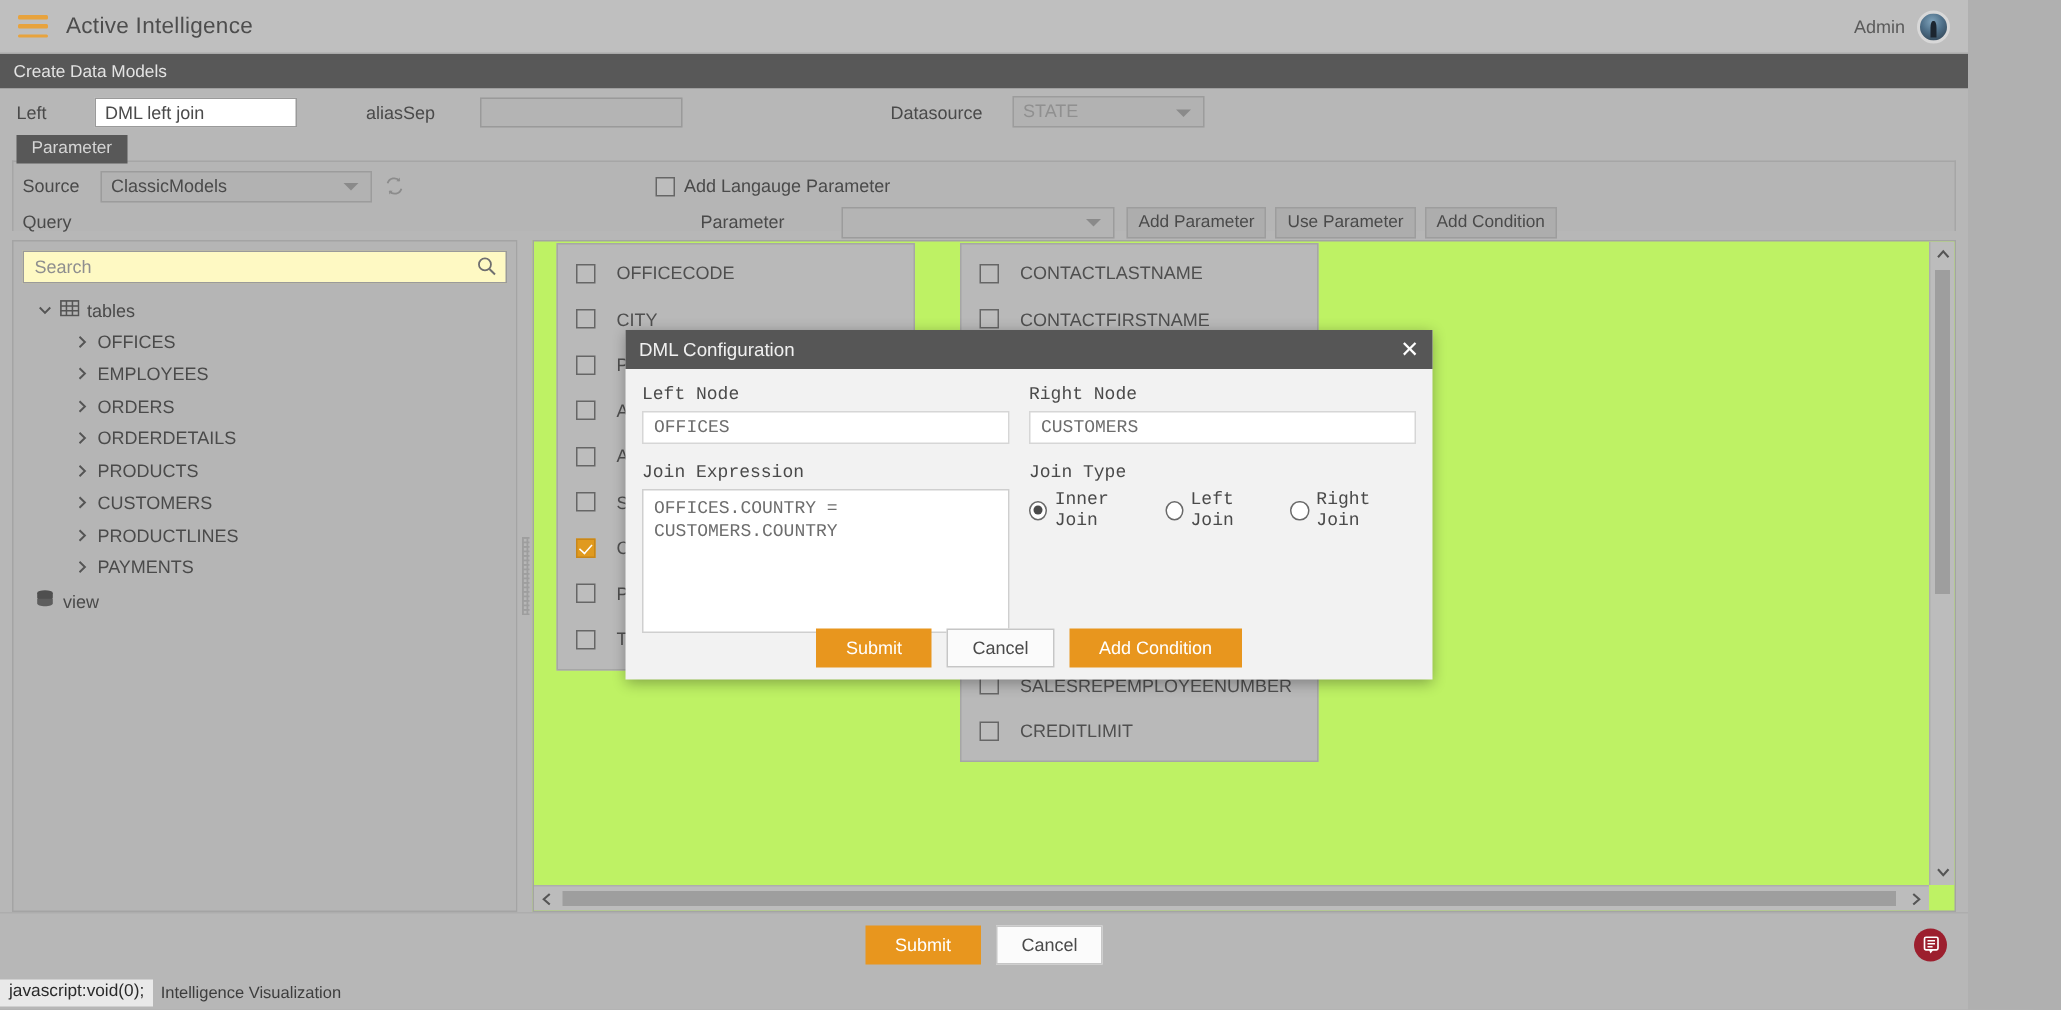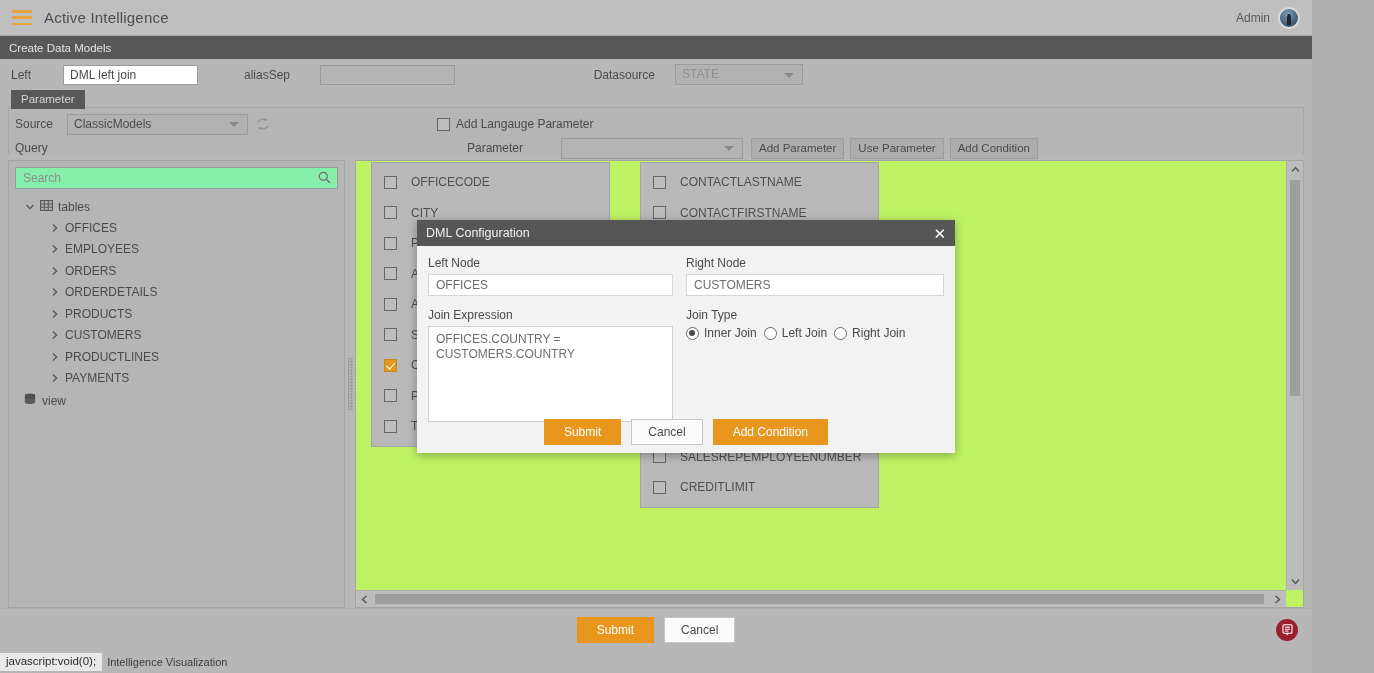--- a/index.html
+++ b/index.html
@@ -104,21 +104,21 @@
   .work {
     position: absolute; left: 8px; top: 160px; right: 8px; bottom: 65px;
     display: flex;
   }
   .left-pane {
     width: 337px; background: #b5b5b5; border: 1px solid #a4a4a4;
     display: flex; flex-direction: column; padding: 6px;
   }
   .search-wrap { position: relative; }
   .search-inp {
-    width: 100%; height: 22px; background: #86efac; border: 1px solid #9a9a9a;
+    width: 100%; height: 22px; background: #fef9c3; border: 1px solid #9a9a9a;
     font-size: 12px; color: #4a4a4a; padding: 0 24px 0 7px; font-family: inherit;
   }
   .search-inp::placeholder { color: #8f8f8f; }
   .search-ic { position: absolute; right: 7px; top: 4px; }
   .tree { margin-top: 7px; font-size: 12px; }
   .tnode { display: flex; align-items: center; height: 21px; cursor: pointer; }
   .tnode.child { padding-left: 34px; height: 21.5px; }
   .tnode.root { padding-left: 9px; }
   .chev-d { width: 12px; height: 12px; margin-right: 4px; }
   .splitter {
@@ -187,21 +187,21 @@
   
   .modal {
     position: absolute; left: 417px; top: 220px; width: 538px; height: 233px;
     background: #f2f2f2; box-shadow: 0 2px 9px rgba(0,0,0,.32); z-index: 50;
   }
   .modal-head {
     height: 26px; background: #565656; color: #f0f0f0;
     display: flex; align-items: center; padding: 0 9px; font-size: 12.5px;
   }
   .modal-x { margin-left: auto; font-size: 15px; line-height: 1; cursor: pointer; color: #fff; }
-  .modal-body { padding: 10px 11px 0; }
+  .modal-body { padding: 10px 11px 0; font-family: Liberation Mono, monospace; }
   .mgrid { display: flex; gap: 0; }
   .mcol { width: 50%; padding-right: 13px; }
   .mlabel { font-size: 12px; color: #4a4a4a; margin-bottom: 4px; display: block; }
   .minput {
     width: 100%; height: 22px; background: #fff; border: 1px solid #d6d6d6;
     font-size: 12px; color: #6d6d6d; padding: 0 7px; font-family: inherit;
   }
   .mtextarea {
     width: 100%; height: 96px; background: #fff; border: 1px solid #cfcfcf;
     font-size: 12px; color: #6d6d6d; padding: 5px 7px; font-family: inherit;

